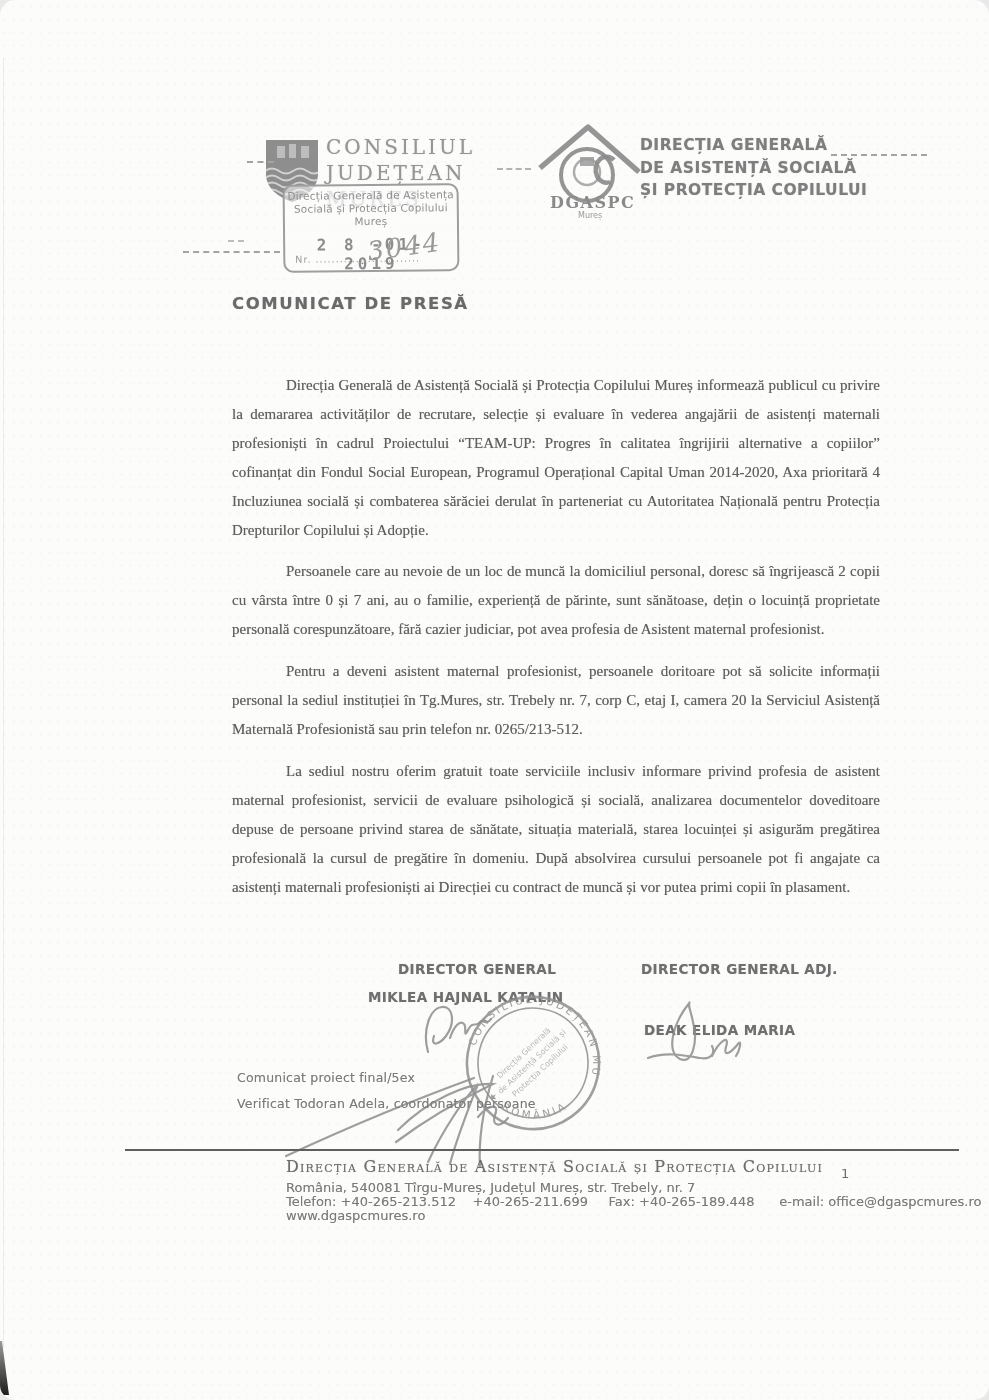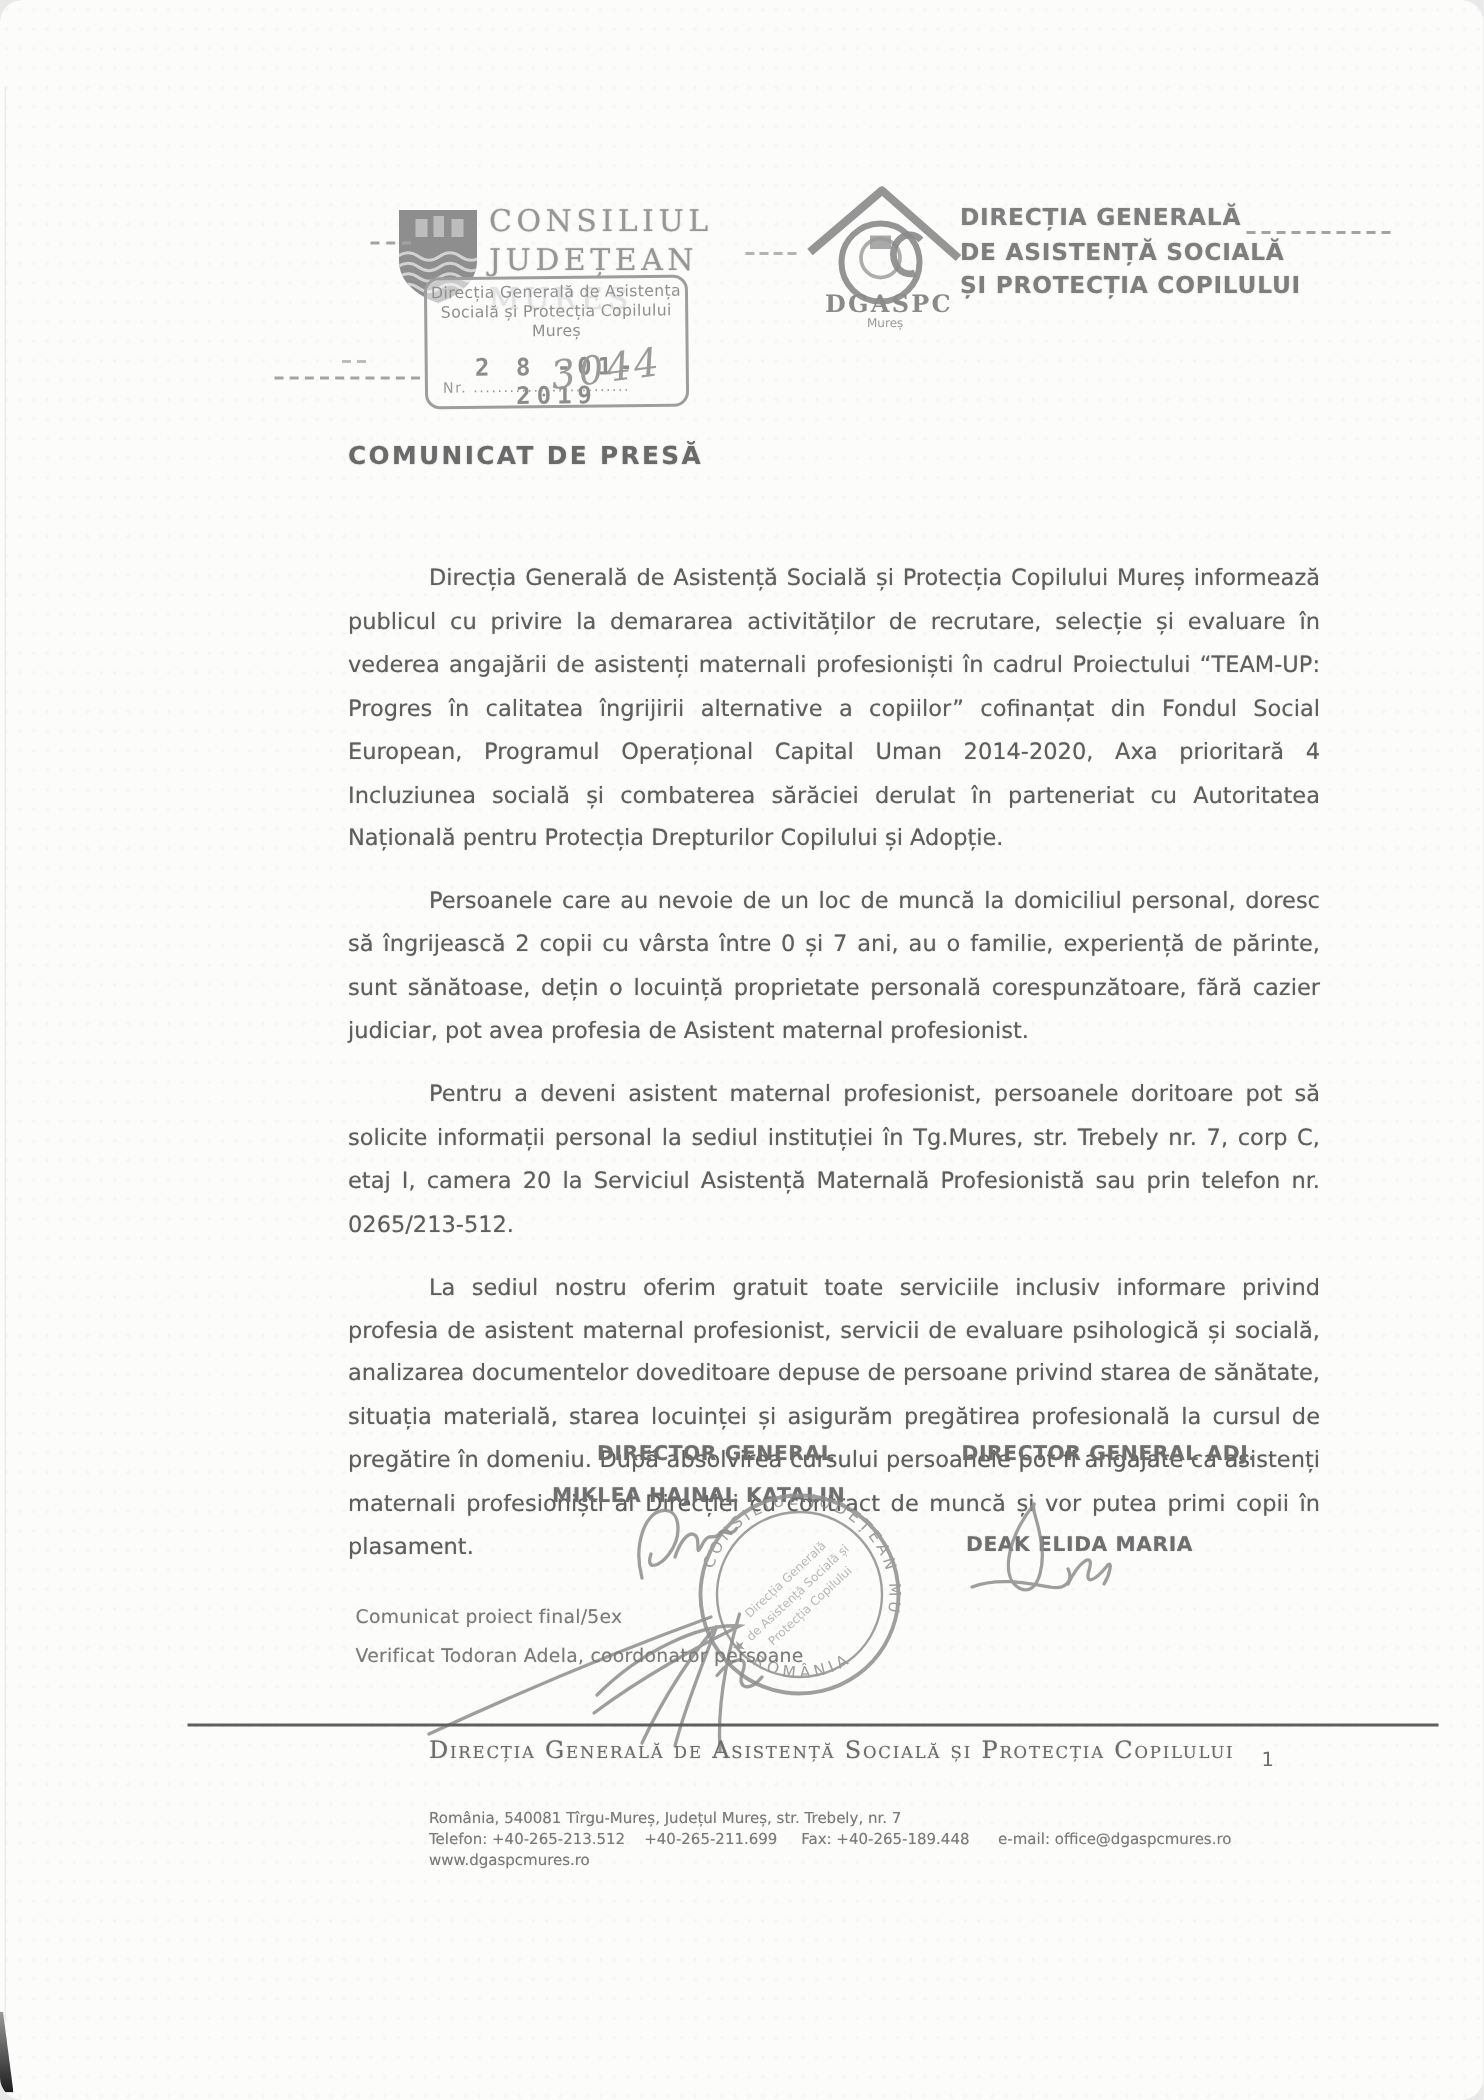--- a/index.html
+++ b/index.html
@@ -35,36 +35,36 @@
   .dg-name{left:640px;top:134px;font-size:15.5px;font-weight:bold;color:#7e7e7e;
     line-height:22.5px;letter-spacing:.5px;text-shadow:0 0 1px rgba(130,130,130,.5);}
   
   .doc-title{left:232px;top:294px;width:648px;font-weight:bold;
     font-size:16.5px;letter-spacing:1.6px;color:#6a6a6a;
     text-shadow:0 0 1px rgba(110,110,110,.55);}
   
   .body-text{left:232px;top:371px;width:648px;font-size:15px;line-height:28.9px;
     color:#5e5e5e;text-align:justify;
     text-shadow:0 0 .7px rgba(100,100,100,.6);}
-  .body-text p{margin:0 0 13px 0;text-indent:54px;}
+  .body-text p{margin:0 0 13px 0;text-indent:54px;font-family:Liberation Serif, serif;}
   
   .sig-label{font-size:13.5px;font-weight:bold;color:#6f6f6f;letter-spacing:.4px;
     text-shadow:0 0 .8px rgba(120,120,120,.5);white-space:nowrap;}
   svg.ink{stroke:#8e8e8e;fill:none;stroke-width:2.2;stroke-linecap:round;opacity:.85;}
   .round-stamp{left:460px;top:990px;width:146px;height:146px;opacity:.85;
     transform:rotate(9deg);}
   
   .annot{left:237px;font-size:12.5px;color:#7b7b7b;letter-spacing:.2px;
     text-shadow:0 0 .6px rgba(130,130,130,.5);}
   .footer-rule{left:125px;top:1149px;width:834px;height:2px;background:#5f5f5f;}
   .footer-org{left:286px;top:1157px;font-family:"DejaVu Serif",serif;
     font-variant:small-caps;font-size:16px;letter-spacing:1.2px;color:#6c6c6c;
     text-shadow:0 0 .8px rgba(110,110,110,.5);}
-  .footer-line{left:286px;font-size:10px;color:#7a7a7a;white-space:pre-wrap;
-    text-shadow:0 0 .5px rgba(130,130,130,.5);margin-top:27px;}
+  .footer-line{left:286px;font-size:13px;color:#7a7a7a;white-space:pre-wrap;
+    text-shadow:0 0 .5px rgba(130,130,130,.5);}
   .page-number{left:841px;top:1166px;font-size:13px;color:#6c6c6c;}
   .scan-line{left:3px;top:58px;width:1px;height:1290px;background:#ececec;}
   .corner-artifact{left:0;top:1341px;width:9px;height:54px;
     background:linear-gradient(to bottom,#9a9a9a,#1d1d1d);
     clip-path:polygon(0 0,22% 0,100% 100%,0 100%);}
 </style>
 </head>
 <body>
 
 <div class="page">

